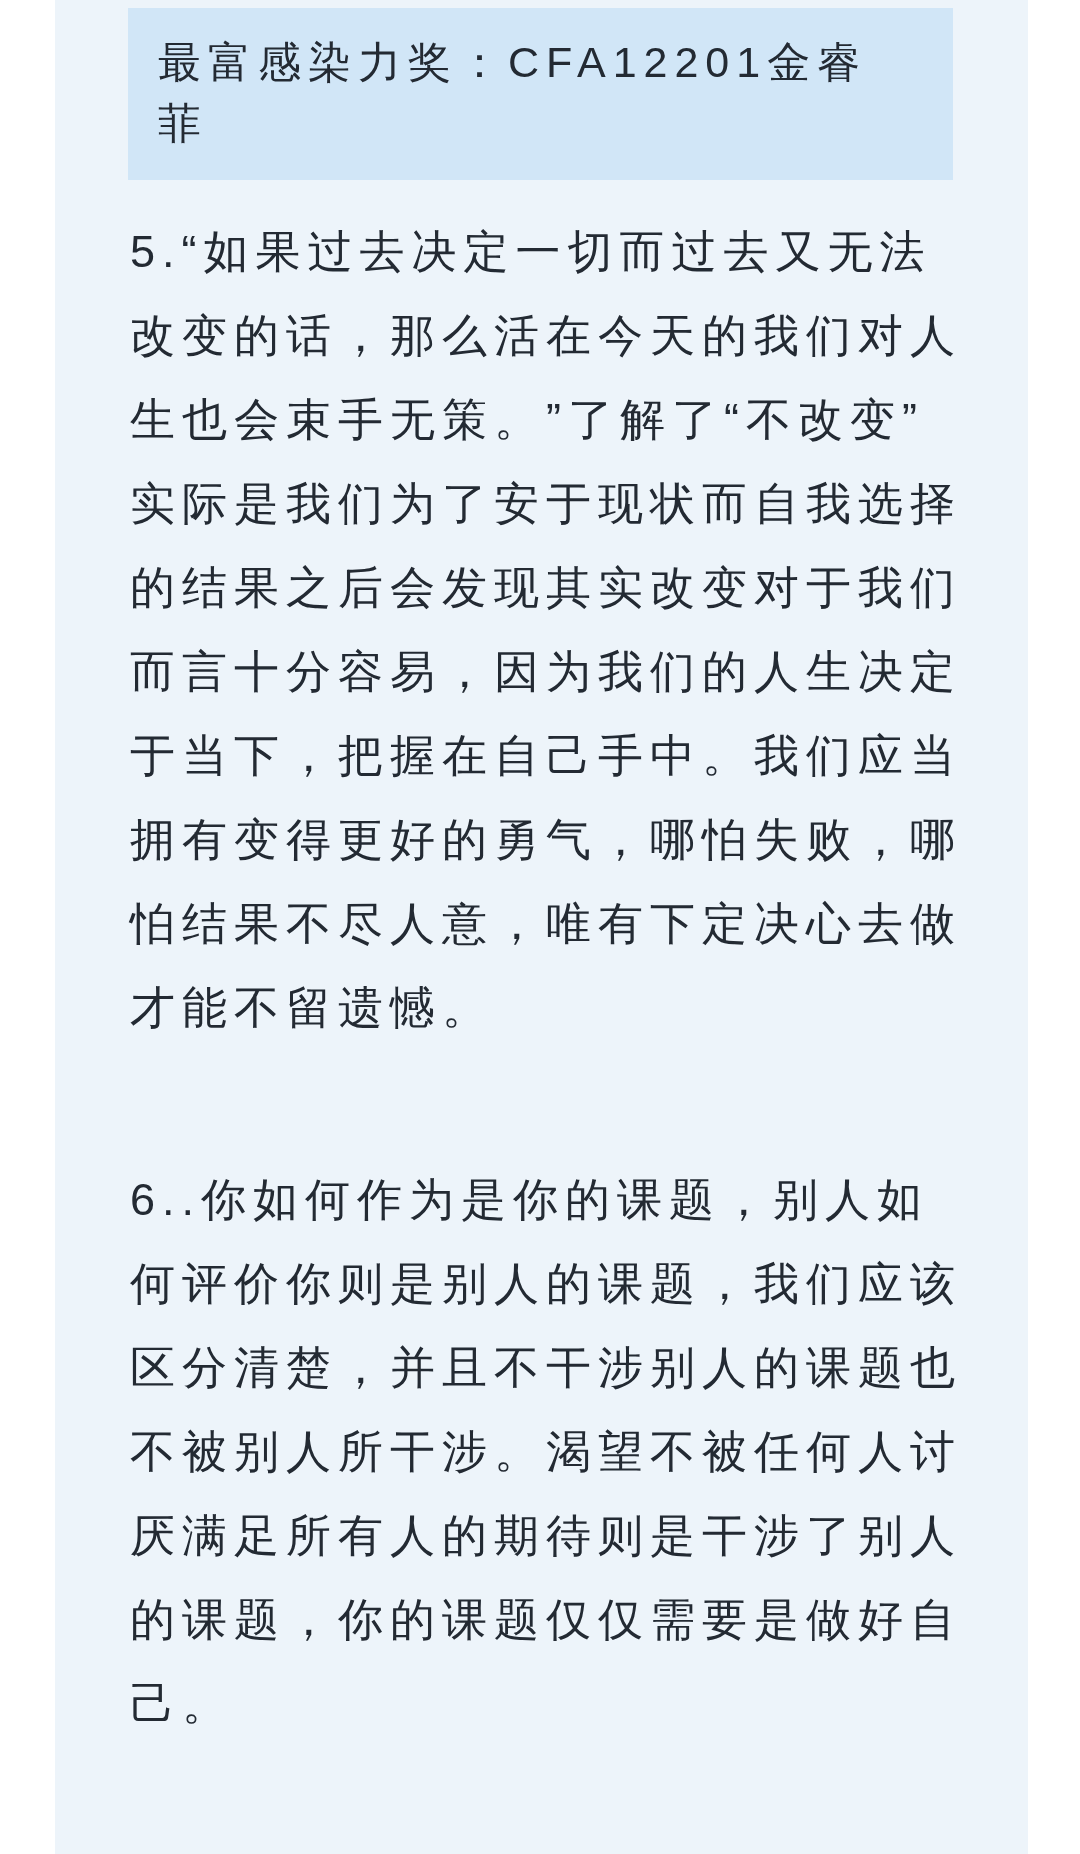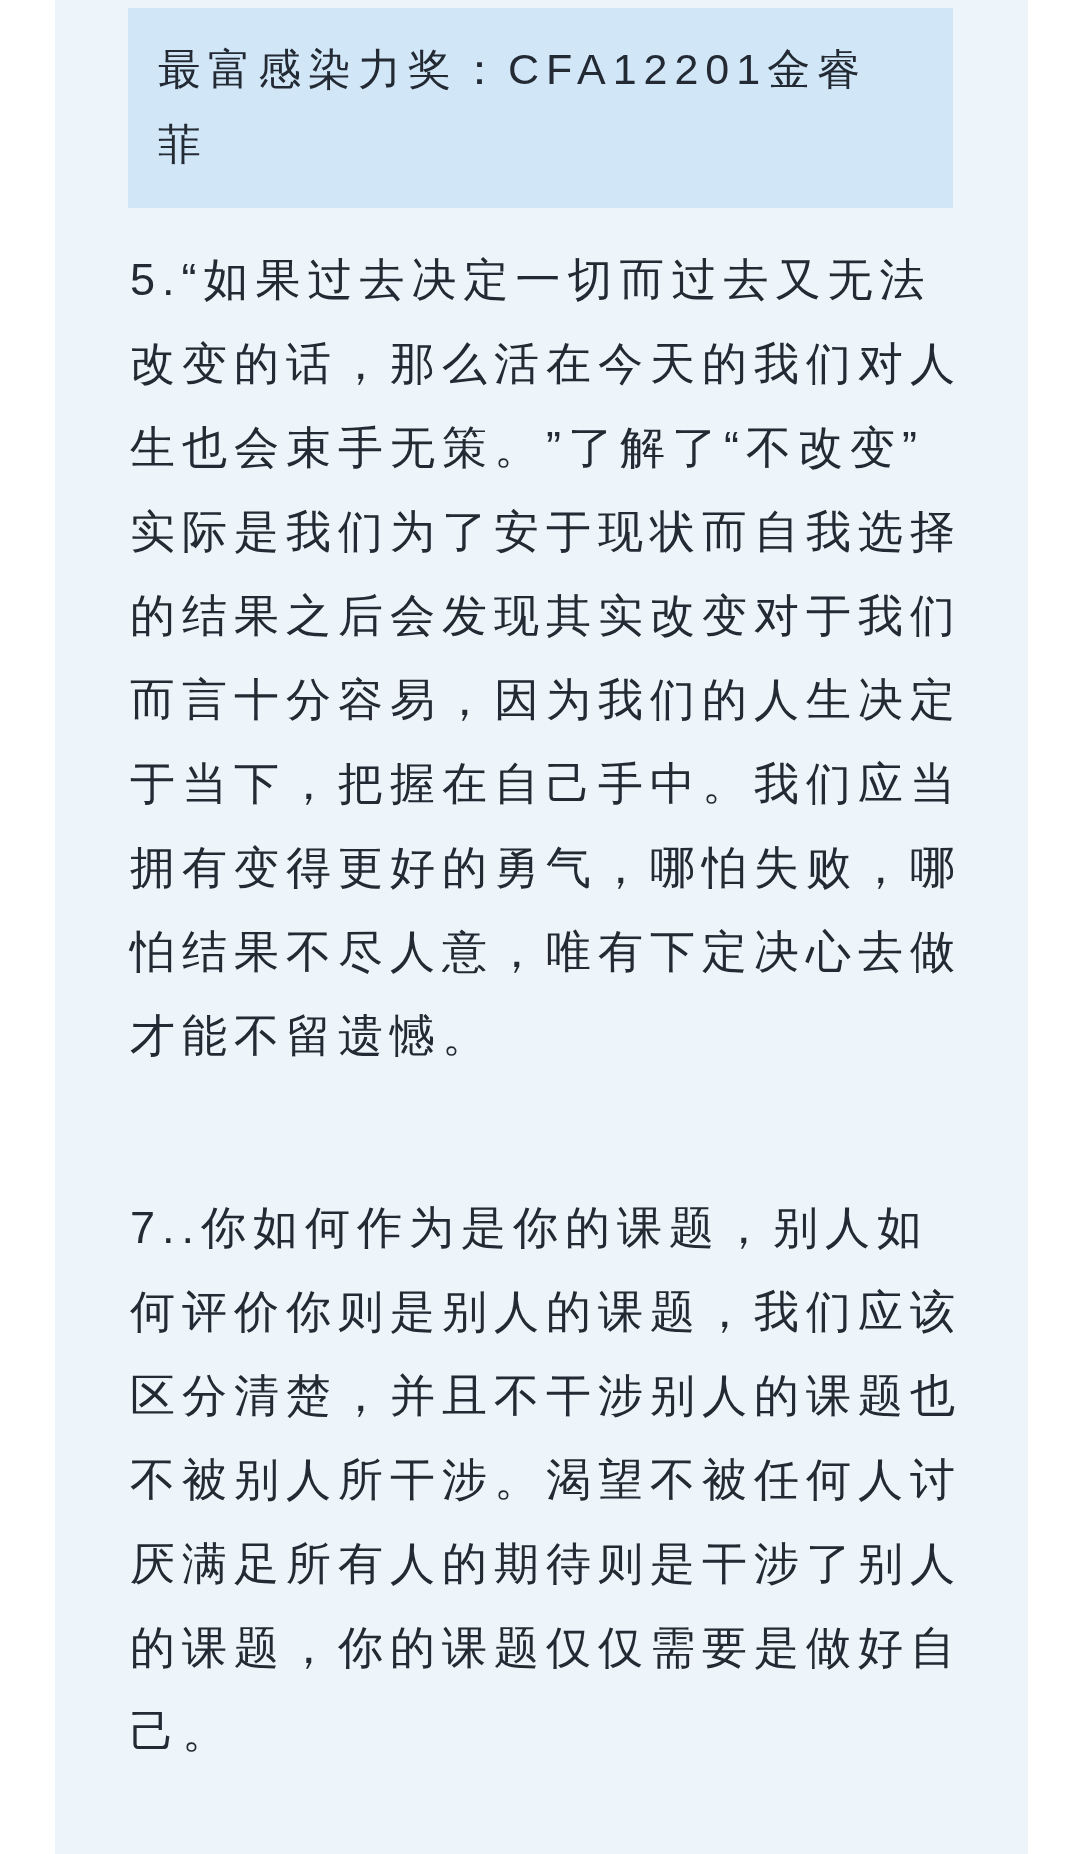--- a/index.html
+++ b/index.html
@@ -20,21 +20,21 @@
     top: 0;
     width: 973px;
     height: 1854px;
     background: #edf4fa;
   }
   .header-box {
     margin: 8px 75px 0 73px;
     background: #d1e6f7;
     padding: 24px 60px 26px 30px;
     font-size: 43px;
-    line-height: 75px;
+    line-height: 61px;
     letter-spacing: 7px;
     color: #232a33;
   }
   .body-text {
     margin: 30px 0 0 75px;
     width: 838px;
     font-size: 45px;
     line-height: 84px;
     letter-spacing: 7px;
     color: #232a33;
@@ -49,15 +49,15 @@
 </style>
 </head>
 <body>
 
 <div class="content-card">
   <div class="header-box">
     <span>最富感染力奖：CFA12201金睿菲</span>
   </div>
   <div class="body-text">
     <p>5.“如果过去决定一切而过去又无法改变的话，那么活在今天的我们对人生也会束手无策。”了解了“不改变”实际是我们为了安于现状而自我选择的结果之后会发现其实改变对于我们而言十分容易，因为我们的人生决定于当下，把握在自己手中。我们应当拥有变得更好的勇气，哪怕失败，哪怕结果不尽人意，唯有下定决心去做才能不留遗憾。</p>
-    <p>7..你如何作为是你的课题，别人如何评价你则是别人的课题，我们应该区分清楚，并且不干涉别人的课题也不被别人所干涉。渴望不被任何人讨厌满足所有人的期待则是干涉了别人的课题，你的课题仅仅需要是做好自己。</p>
+    <p>6..你如何作为是你的课题，别人如何评价你则是别人的课题，我们应该区分清楚，并且不干涉别人的课题也不被别人所干涉。渴望不被任何人讨厌满足所有人的期待则是干涉了别人的课题，你的课题仅仅需要是做好自己。</p>
   </div>
 </div>
 
 </body></html>

